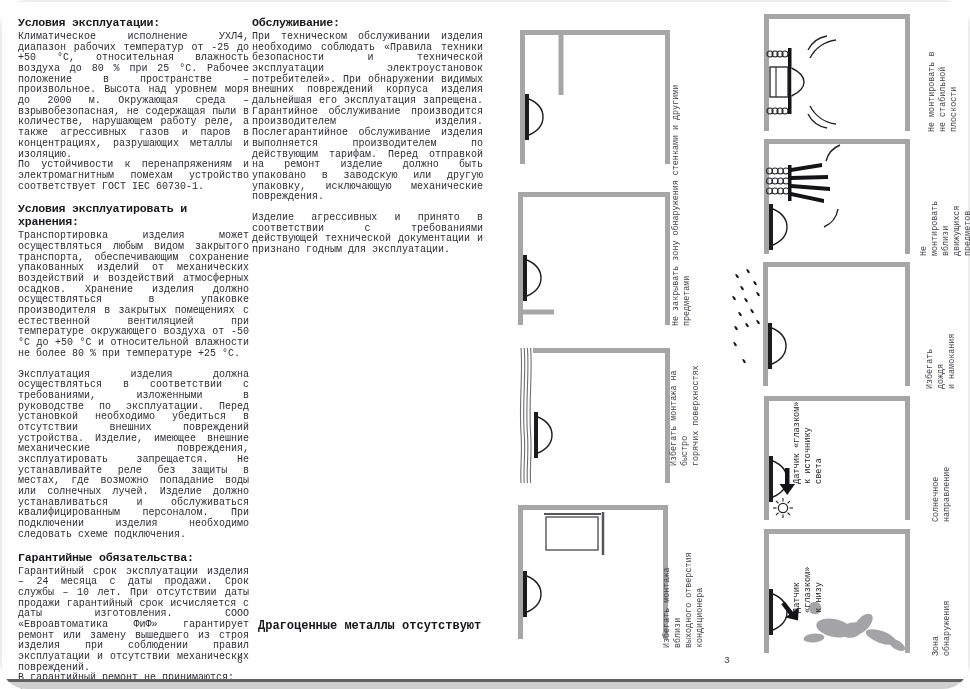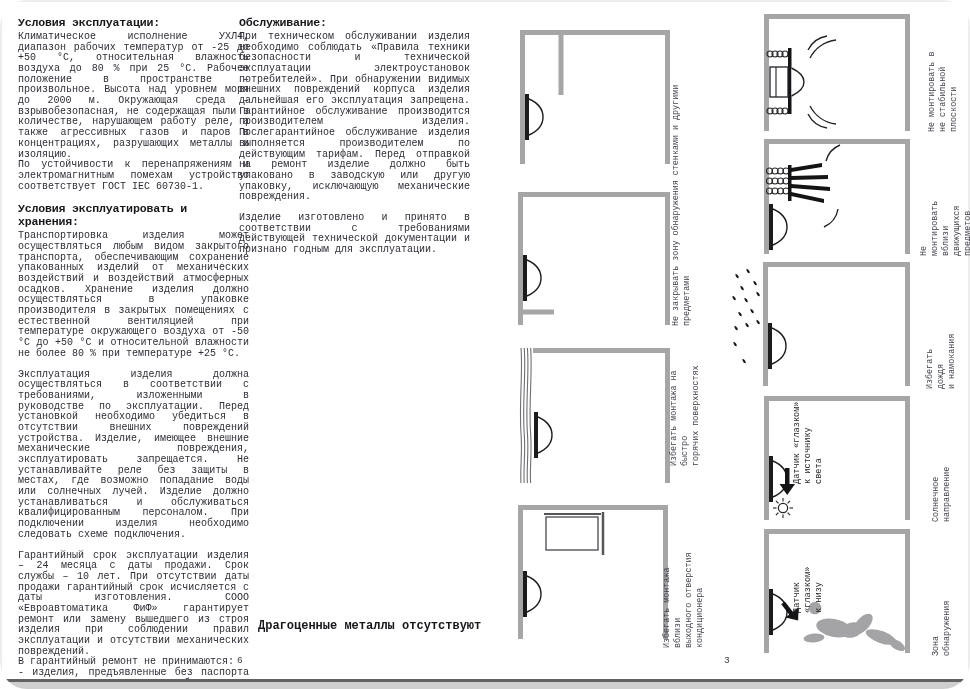--- a/index.html
+++ b/index.html
@@ -6,21 +6,21 @@
   .stage{position:relative;width:970px;height:689px;background:#ffffff;overflow:hidden;
          font-family:Liberation Mono, monospace;border-radius:27px;}
   .edge{position:absolute;background:#ededed;}
   .edge.t{left:0;top:0;width:970px;height:2px;}
   .edge.l{left:0;top:0;width:2px;height:689px;}
   .edge.r{left:968px;top:0;width:2px;height:689px;}
   .botbar-dark{position:absolute;left:0;top:679px;width:970px;height:3px;background:#616161;}
   .botbar-lite{position:absolute;left:0;top:682px;width:970px;height:7px;background:#cfcfcf;}
 
   .col{position:absolute;top:16px;width:231px;}
-  .col1{left:18px;} .col2{left:239px;}
+  .col1{left:18px;} .col2{left:252px;}
   .sec{margin:0 0 10px 0;}
   .sec h3{margin:0 0 3px 0;font-size:11.6px;line-height:1.12;color:#17171c;letter-spacing:-0.2px;}
   .sec p{margin:0;font-size:10px;line-height:1.07;color:#2d2d36;text-align:justify;white-space:pre-line;}
 
   .note{position:absolute;left:258px;top:619px;font-size:12px;font-weight:bold;color:#17171c;}
   .pnum{position:absolute;font-size:9.5px;color:#3c3c3c;}
   .pnum.p6{left:237px;top:655px;} .pnum.p3{left:724px;top:655px;}
 
   .diag{position:absolute;}
   .vlab{position:absolute;writing-mode:vertical-rl;transform:rotate(180deg);
@@ -63,36 +63,37 @@
 По устойчивости к перенапряжениям и электромагнитным помехам устройство соответствует ГОСТ IEC 60730-1.</p>
     </div>
     <div class="sec">
       <h3>Условия эксплуатировать и хранения:</h3>
       <p>Транспортировка изделия может осуществляться любым видом закрытого транспорта, обеспечивающим сохранение упакованных изделий от механических воздействий и воздействий атмосферных осадков. Хранение изделия должно осуществляться в упаковке производителя в закрытых помещениях с естественной вентиляцией при температуре окружающего воздуха от -50 °С до +50 °С и относительной влажности не более 80 % при температуре +25 °С.</p>
     </div>
     <div class="sec">
       <p>Эксплуатация изделия должна осуществляться в соответствии с требованиями, изложенными в руководстве по эксплуатации. Перед установкой необходимо убедиться в отсутствии внешних повреждений устройства. Изделие, имеющее внешние механические повреждения, эксплуатировать запрещается. Не устанавливайте реле без защиты в местах, где возможно попадание воды или солнечных лучей. Изделие должно устанавливаться и обслуживаться квалифицированным персоналом. При подключении изделия необходимо следовать схеме подключения.</p>
     </div>
     <div class="sec">
+      <h3>Гарантийные обязательства:</h3>
       <p>Гарантийный срок эксплуатации изделия – 24 месяца с даты продажи. Срок службы – 10 лет. При отсутствии даты продажи гарантийный срок исчисляется с даты изготовления. СООО «Евроавтоматика ФиФ» гарантирует ремонт или замену вышедшего из строя изделия при соблюдении правил эксплуатации и отсутствии механических повреждений.
 В гарантийный ремонт не принимаются:
 - изделия, предъявленные без паспорта предприятия; изделия, бывшие в негарантийном ремонте;
 - изделия, имеющие повреждения механического характера;
 - изделия, имеющие повреждения голографической наклейки.
 Предприятие изготовитель оставляет за собой право вносить конструктивные изменения в изделия без уведомления потребителя с целью улучшения их качества и не влияющие на технические характеристики и работу изделия.</p>
     </div>
   </div>
 
   <div class="col col2">
     <div class="sec">
       <h3>Обслуживание:</h3>
       <p>При техническом обслуживании изделия необходимо соблюдать «Правила техники безопасности и технической эксплуатации электроустановок потребителей». При обнаружении видимых внешних повреждений корпуса изделия дальнейшая его эксплуатация запрещена. Гарантийное обслуживание производится производителем изделия. Послегарантийное обслуживание изделия выполняется производителем по действующим тарифам. Перед отправкой на ремонт изделие должно быть упаковано в заводскую или другую упаковку, исключающую механические повреждения.</p>
     </div>
     <div class="sec">
-      <p>Изделие изготовлено и принято в соответствии с требованиями действующей технической документации и признано годным для эксплуатации.</p>
+      <p>Изделие агрессивных и принято в соответствии с требованиями действующей технической документации и признано годным для эксплуатации.</p>
     </div>
   </div>
 
   <div class="note">Драгоценные металлы отсутствуют</div>
   <div class="pnum p6">6</div>
   <div class="pnum p3">3</div>
 
   <div class="diag" style="left:520px;top:30px">
     <svg width="150" height="134">
       <path d="M2.5,134 L2.5,2.5 L147.5,2.5 L147.5,134" fill="none" stroke="#a6a6a6" stroke-width="5"></path>

